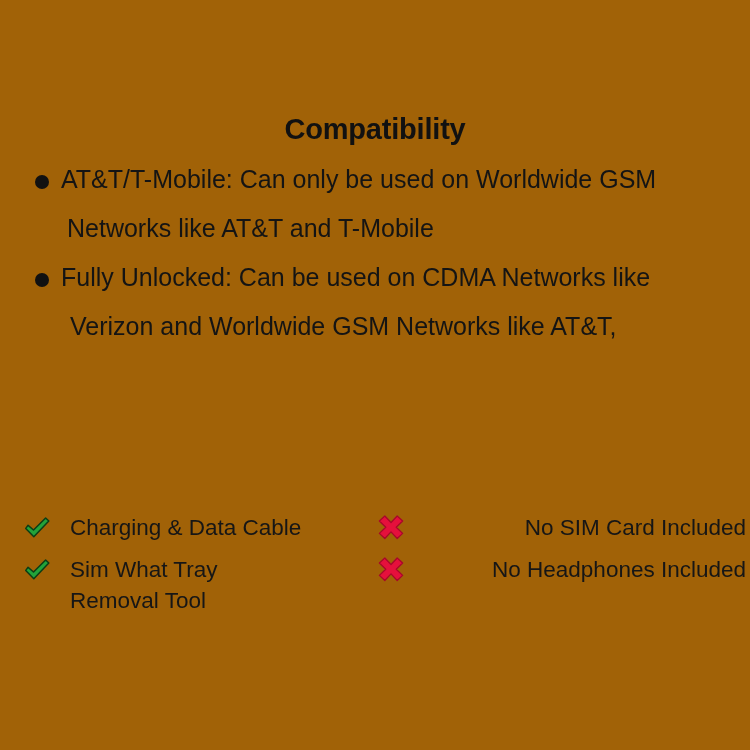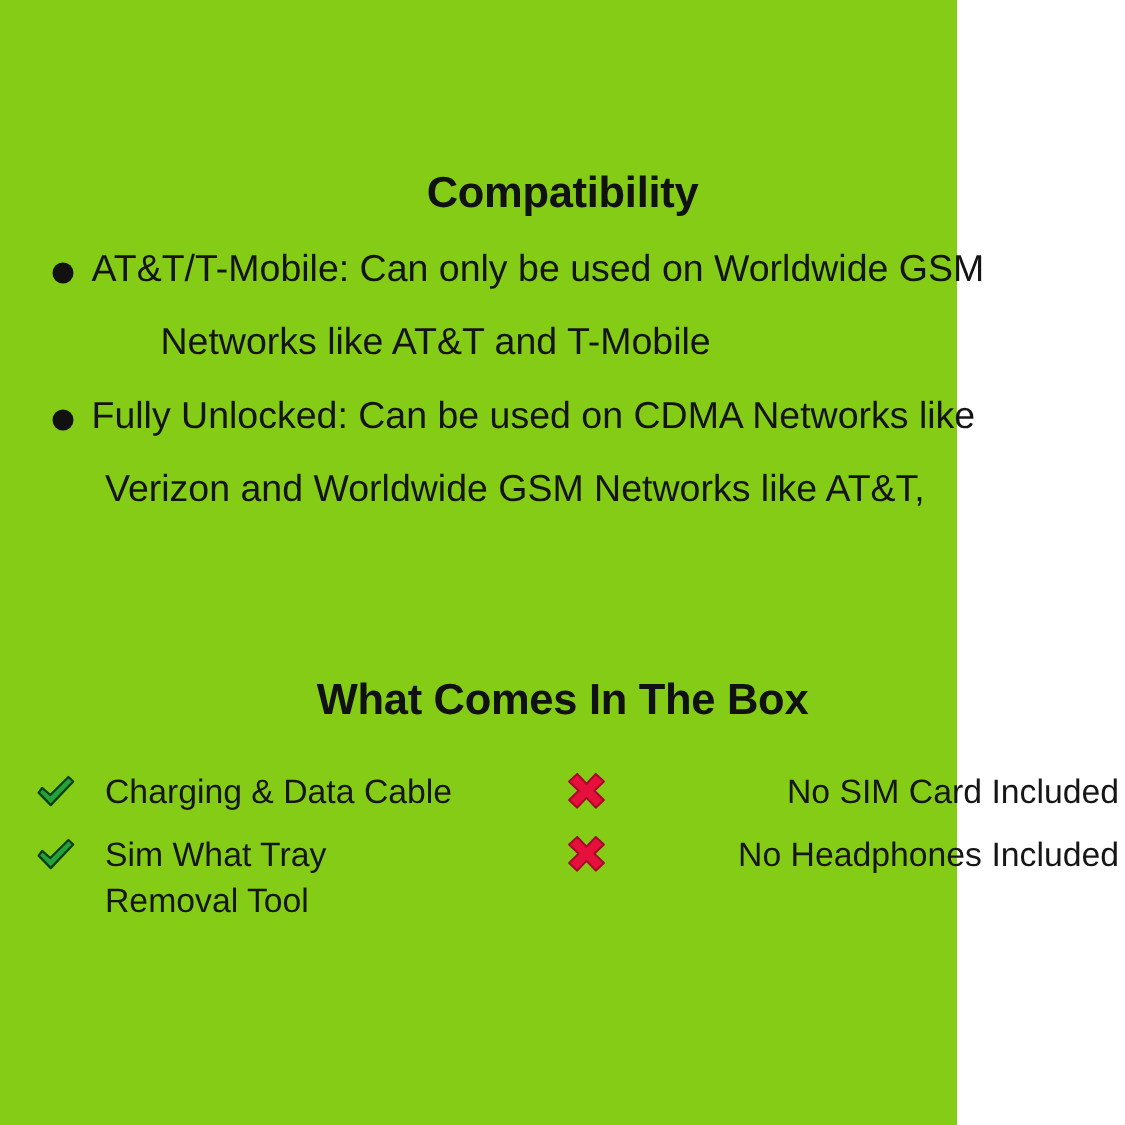--- a/index.html
+++ b/index.html
@@ -12,23 +12,23 @@
     height: 750px;
     background: #ffffff;
     font-family: "Liberation Sans", sans-serif;
     color: #111111;
     overflow: hidden;
     position: relative;
   }
 
   .page {
     position: relative;
-    width: 638px;
+    width: 750px;
     height: 750px;
-    background: #84cc16;
+    background: #a16207;
   }
 
   
   .section-title {
     position: absolute;
     left: 0;
     width: 750px;
     text-align: center;
     font-family: "Liberation Sans", sans-serif;
     font-weight: bold;
@@ -63,21 +63,21 @@
     height: 14px;
     border-radius: 50%;
     background: #111111;
   }
   .bullet-line .bullet-text {
     position: absolute;
     left: 57px;
     top: 0;
   }
   
-  .bullet-line.cont .bullet-text { left: 63px; margin-left: 40px; }
+  .bullet-line.cont .bullet-text { left: 63px; }
   .bullet-line.cont2 .bullet-text { left: 66px; }
   .bullet-line.cont3 .bullet-text { left: 58px; }
 
   
   .box-grid {
     position: absolute;
     left: 0;
     top: 492px;
     width: 750px;
   }
@@ -136,21 +136,20 @@
       <span class="bullet-text">Fully Unlocked: Can be used on CDMA Networks like</span>
     </div>
 
     <div class="bullet-line cont2">
       <span class="bullet-text">Verizon and Worldwide GSM Networks like AT&amp;T,</span>
     </div>
 
 
   </div>
 
-  <h2 class="section-title" id="title-box">What Comes In The Box</h2>
 
   <div class="box-grid">
 
     <div class="box-col" id="col-included">
 
       <div class="box-row">
         <span class="row-icon">
           <svg viewBox="0 0 32 32" xmlns="http://www.w3.org/2000/svg">
             <path d="M4 17.5 L6.5 14.2 L12.3 19.2 L25.2 6.4 L28.6 9.6 L12.6 26.4 Z" fill="#22a33a" stroke="#0c3d16" stroke-width="1.6" stroke-linejoin="round"></path>
           </svg>

